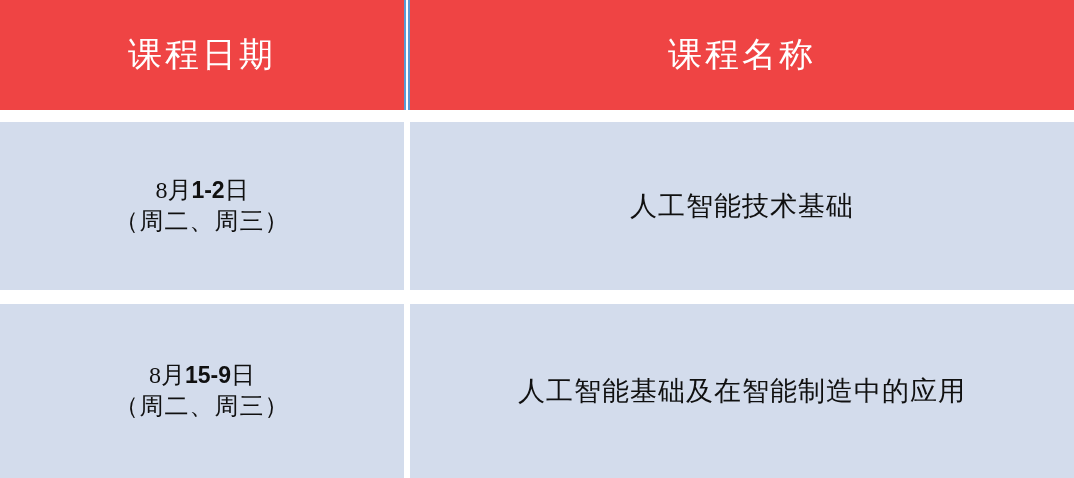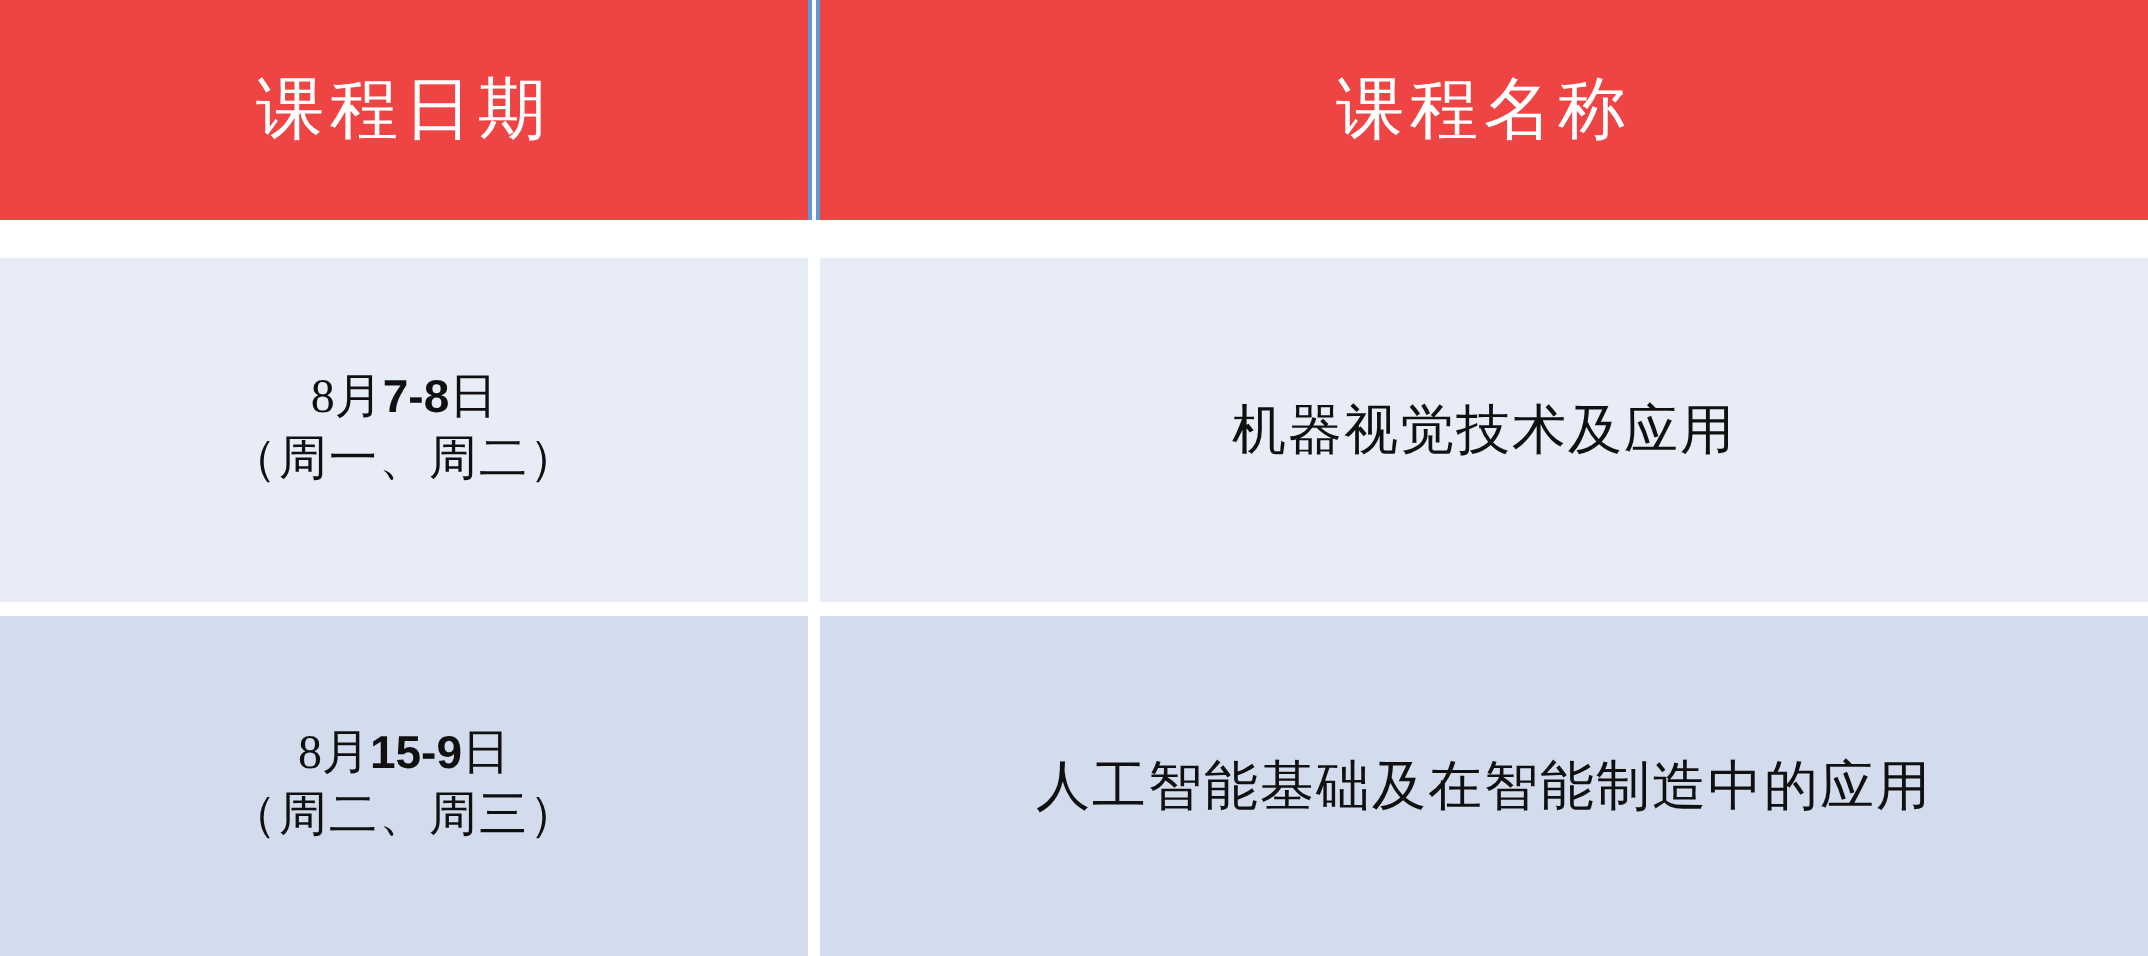--- a/index.html
+++ b/index.html
@@ -140,35 +140,35 @@
     </tr>
   </thead>
 
   <tbody>
     <tr class="gap-row">
       <td></td>
       <td></td>
       <td></td>
     </tr>
 
+    <tr class="body-row row-h1">
+      <td class="cell shade-a date-cell">
+        <span class="date-line-1"><span>8月</span><span class="num-bold">1-2</span><span>日</span></span>
+        <span class="date-line-2">（周二、周三）</span>
+      </td>
+      <td class="divider-cell"></td>
+      <td class="cell shade-a name-cell">人工智能技术基础</td>
+    </tr>
 
     <tr class="gap-row-thin">
       <td></td>
       <td></td>
       <td></td>
     </tr>
 
-    <tr class="body-row row-h2">
-      <td class="cell shade-b date-cell">
-        <span class="date-line-1"><span>8月</span><span class="num-bold">7-8</span><span>日</span></span>
-        <span class="date-line-2">（周一、周二）</span>
-      </td>
-      <td class="divider-cell"></td>
-      <td class="cell shade-b name-cell">机器视觉技术及应用</td>
-    </tr>
 
     <tr class="gap-row-thin">
       <td></td>
       <td></td>
       <td></td>
     </tr>
 
     <tr class="body-row row-h3">
       <td class="cell shade-a date-cell">
         <span class="date-line-1"><span>8月</span><span class="num-bold">15-9</span><span>日</span></span>

